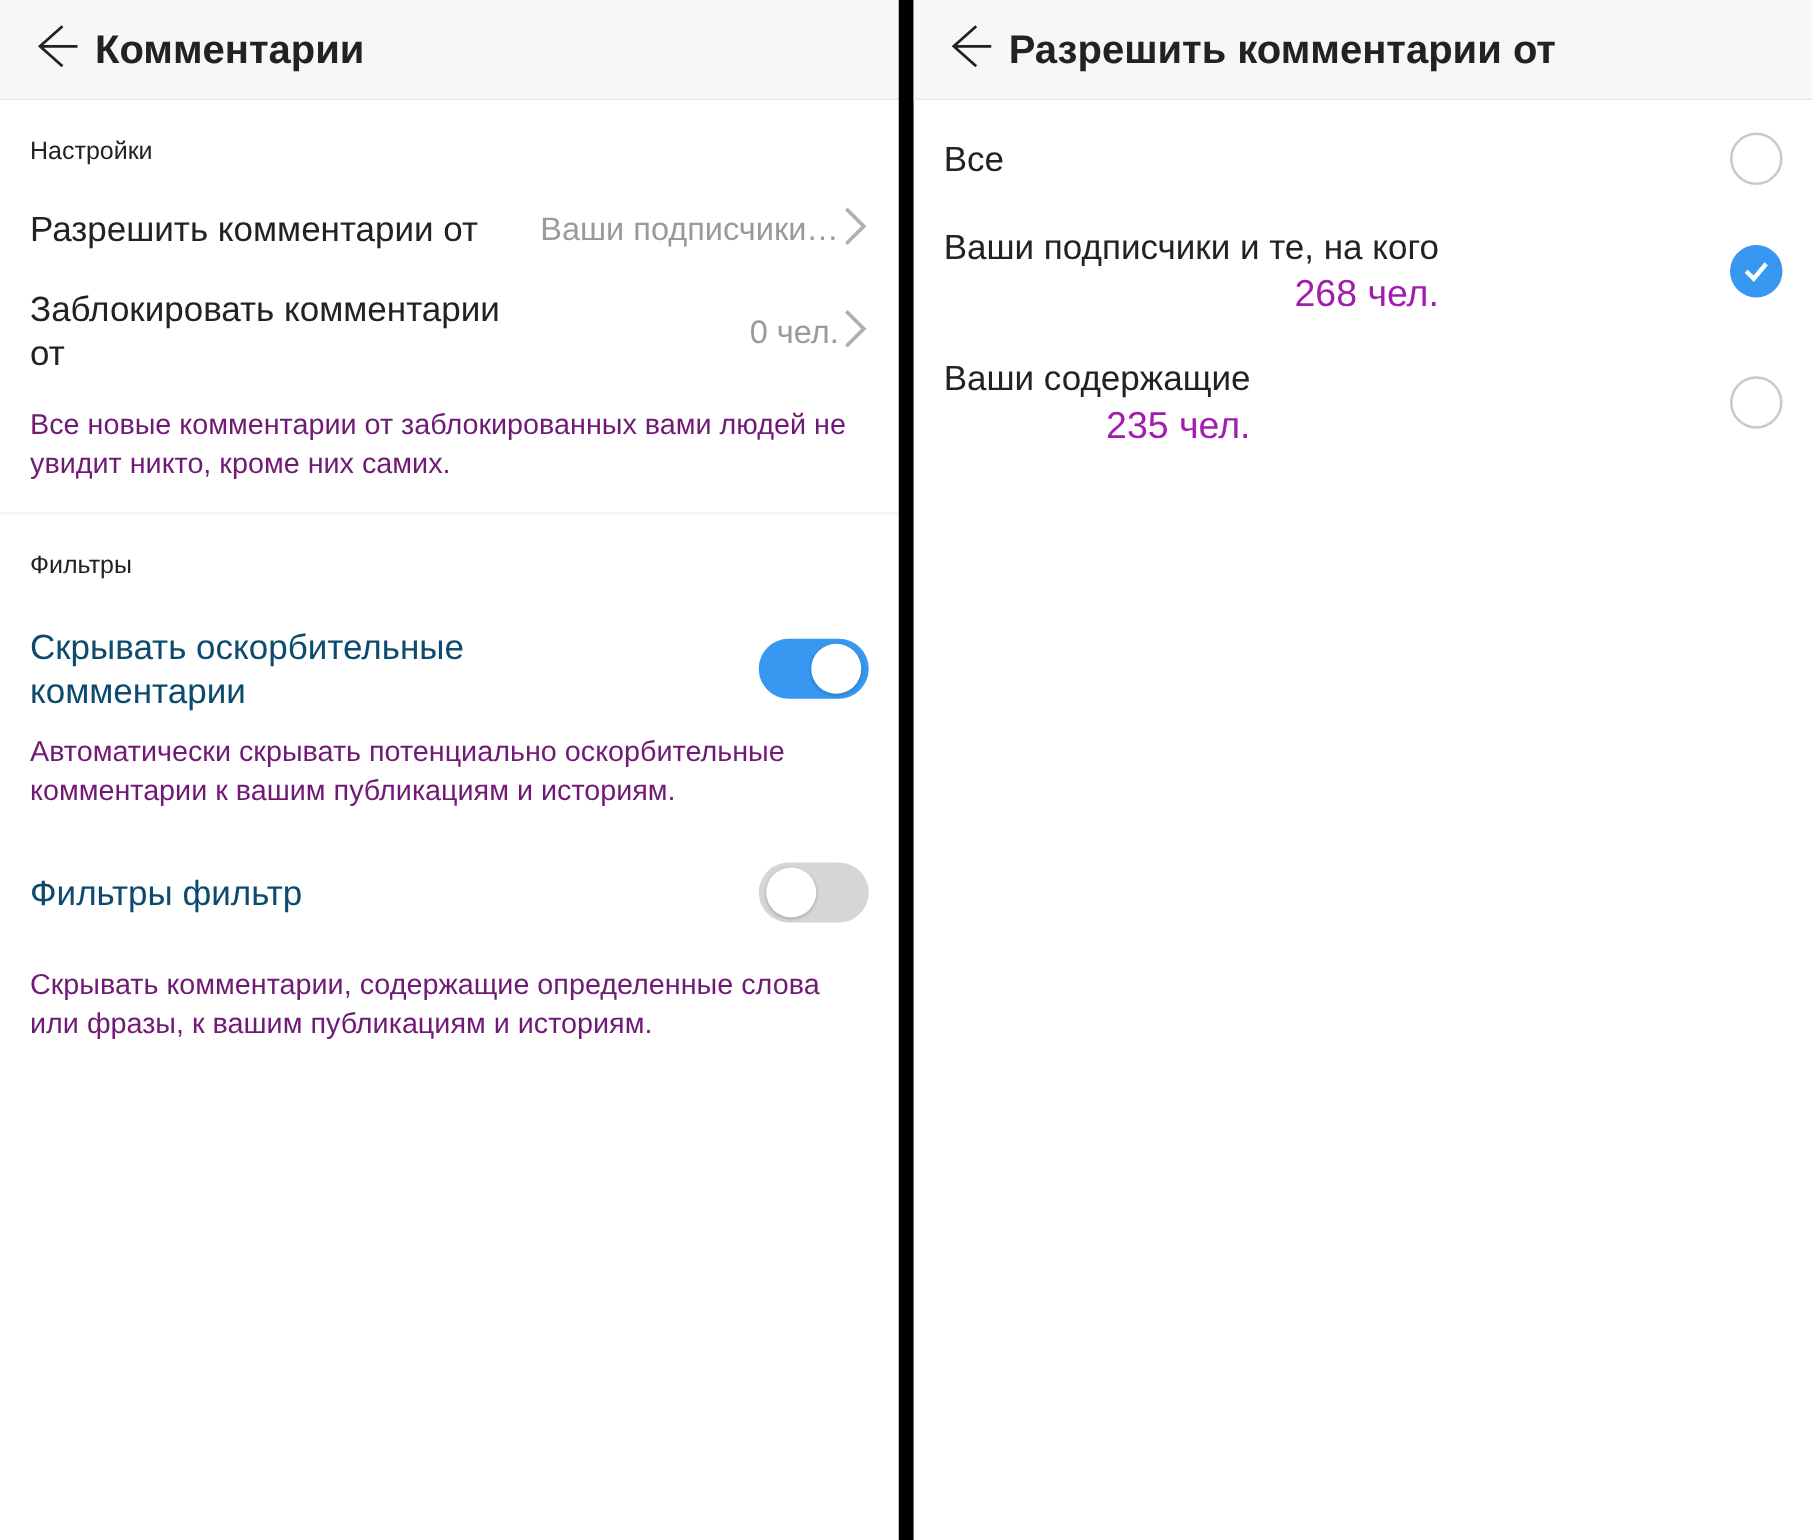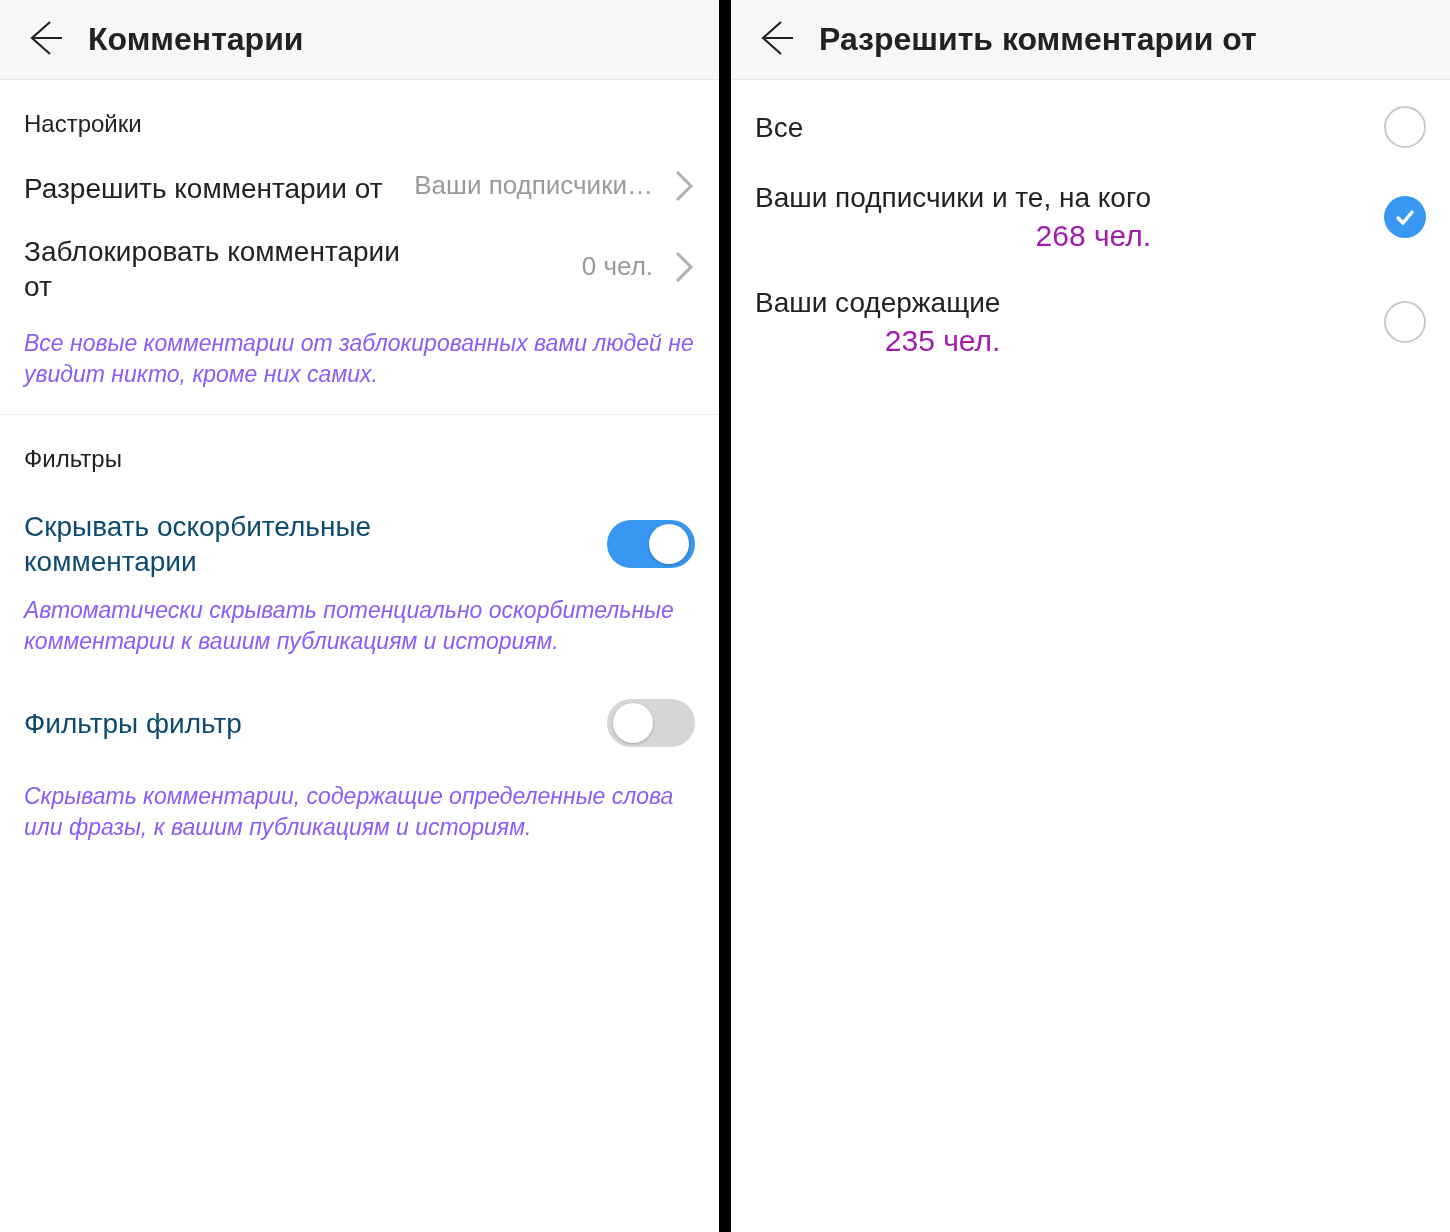--- a/index.html
+++ b/index.html
@@ -6,32 +6,32 @@
   html, body { width: 1450px; height: 1232px; font-family: -apple-system, "Helvetica Neue", Arial, sans-serif; background: #fff; color: #1c1c1c; }
   .wrap { display: flex; width: 1450px; height: 1232px; }
   .pane { flex: 1 1 50%; display: flex; flex-direction: column; background: #fff; }
   .divider { width: 12px; background: #000; }
   .header {
     height: 80px; display: flex; align-items: center; padding: 0 18px;
     background: #f7f7f7; border-bottom: 1px solid #e6e6e6;
   }
   .back-btn { width: 52px; height: 52px; display: flex; align-items: center; justify-content: center; cursor: pointer; }
   .back-btn svg { width: 40px; height: 40px; stroke: #222; stroke-width: 2.2; fill: none; }
-  .header-title { font-size: 32px; font-weight: 600; margin-left: 18px; color: #222; }
+  .header-title { font-size: 32px; font-weight: 600; margin-left: 6px; color: #222; }
   .content { flex: 1; overflow-y: auto; }
-  .section-title { font-size: 24px; color: #222; padding: 30px 24px 18px 24px; }
+  .section-title { font-size: 20px; color: #222; padding: 30px 24px 18px 24px; }
   .row {
     display: flex; align-items: center; justify-content: space-between;
     padding: 14px 24px; cursor: pointer;
   }
   .row-label { font-size: 28px; color: #222; line-height: 1.25; max-width: 60%; }
-  .row-right { display: flex; gap: 20px; margin-left: 25px; }
+  .row-right { display: flex; align-items: center; gap: 2px; margin-left: 25px; }
   .row-value { font-size: 26px; color: #9a9a9a; white-space: nowrap; overflow: hidden; text-overflow: ellipsis; max-width: 260px; }
   .chevron svg { width: 22px; height: 32px; stroke: #b0b0b0; stroke-width: 3; fill: none; }
-  .desc { font-size: 23px; color: #8b5cf6; line-height: 1.35; padding: 10px 24px 24px 24px; font-style: italic; }
+  .desc { font-size: 23px; color: #701a75; line-height: 1.35; padding: 10px 24px 24px 24px; }
   .hr { height: 1px; background: #ececec; margin: 0; }
   .toggle-row {
     display: flex; align-items: center; justify-content: space-between;
     padding: 18px 24px 6px 24px;
   }
   .toggle-label { font-size: 28px; color: #0c4a6e; line-height: 1.25; max-width: 72%; }
   .toggle {
     position: relative; width: 88px; height: 48px; border-radius: 24px; cursor: pointer;
   }
   .toggle.on { background: #3897f0; }

